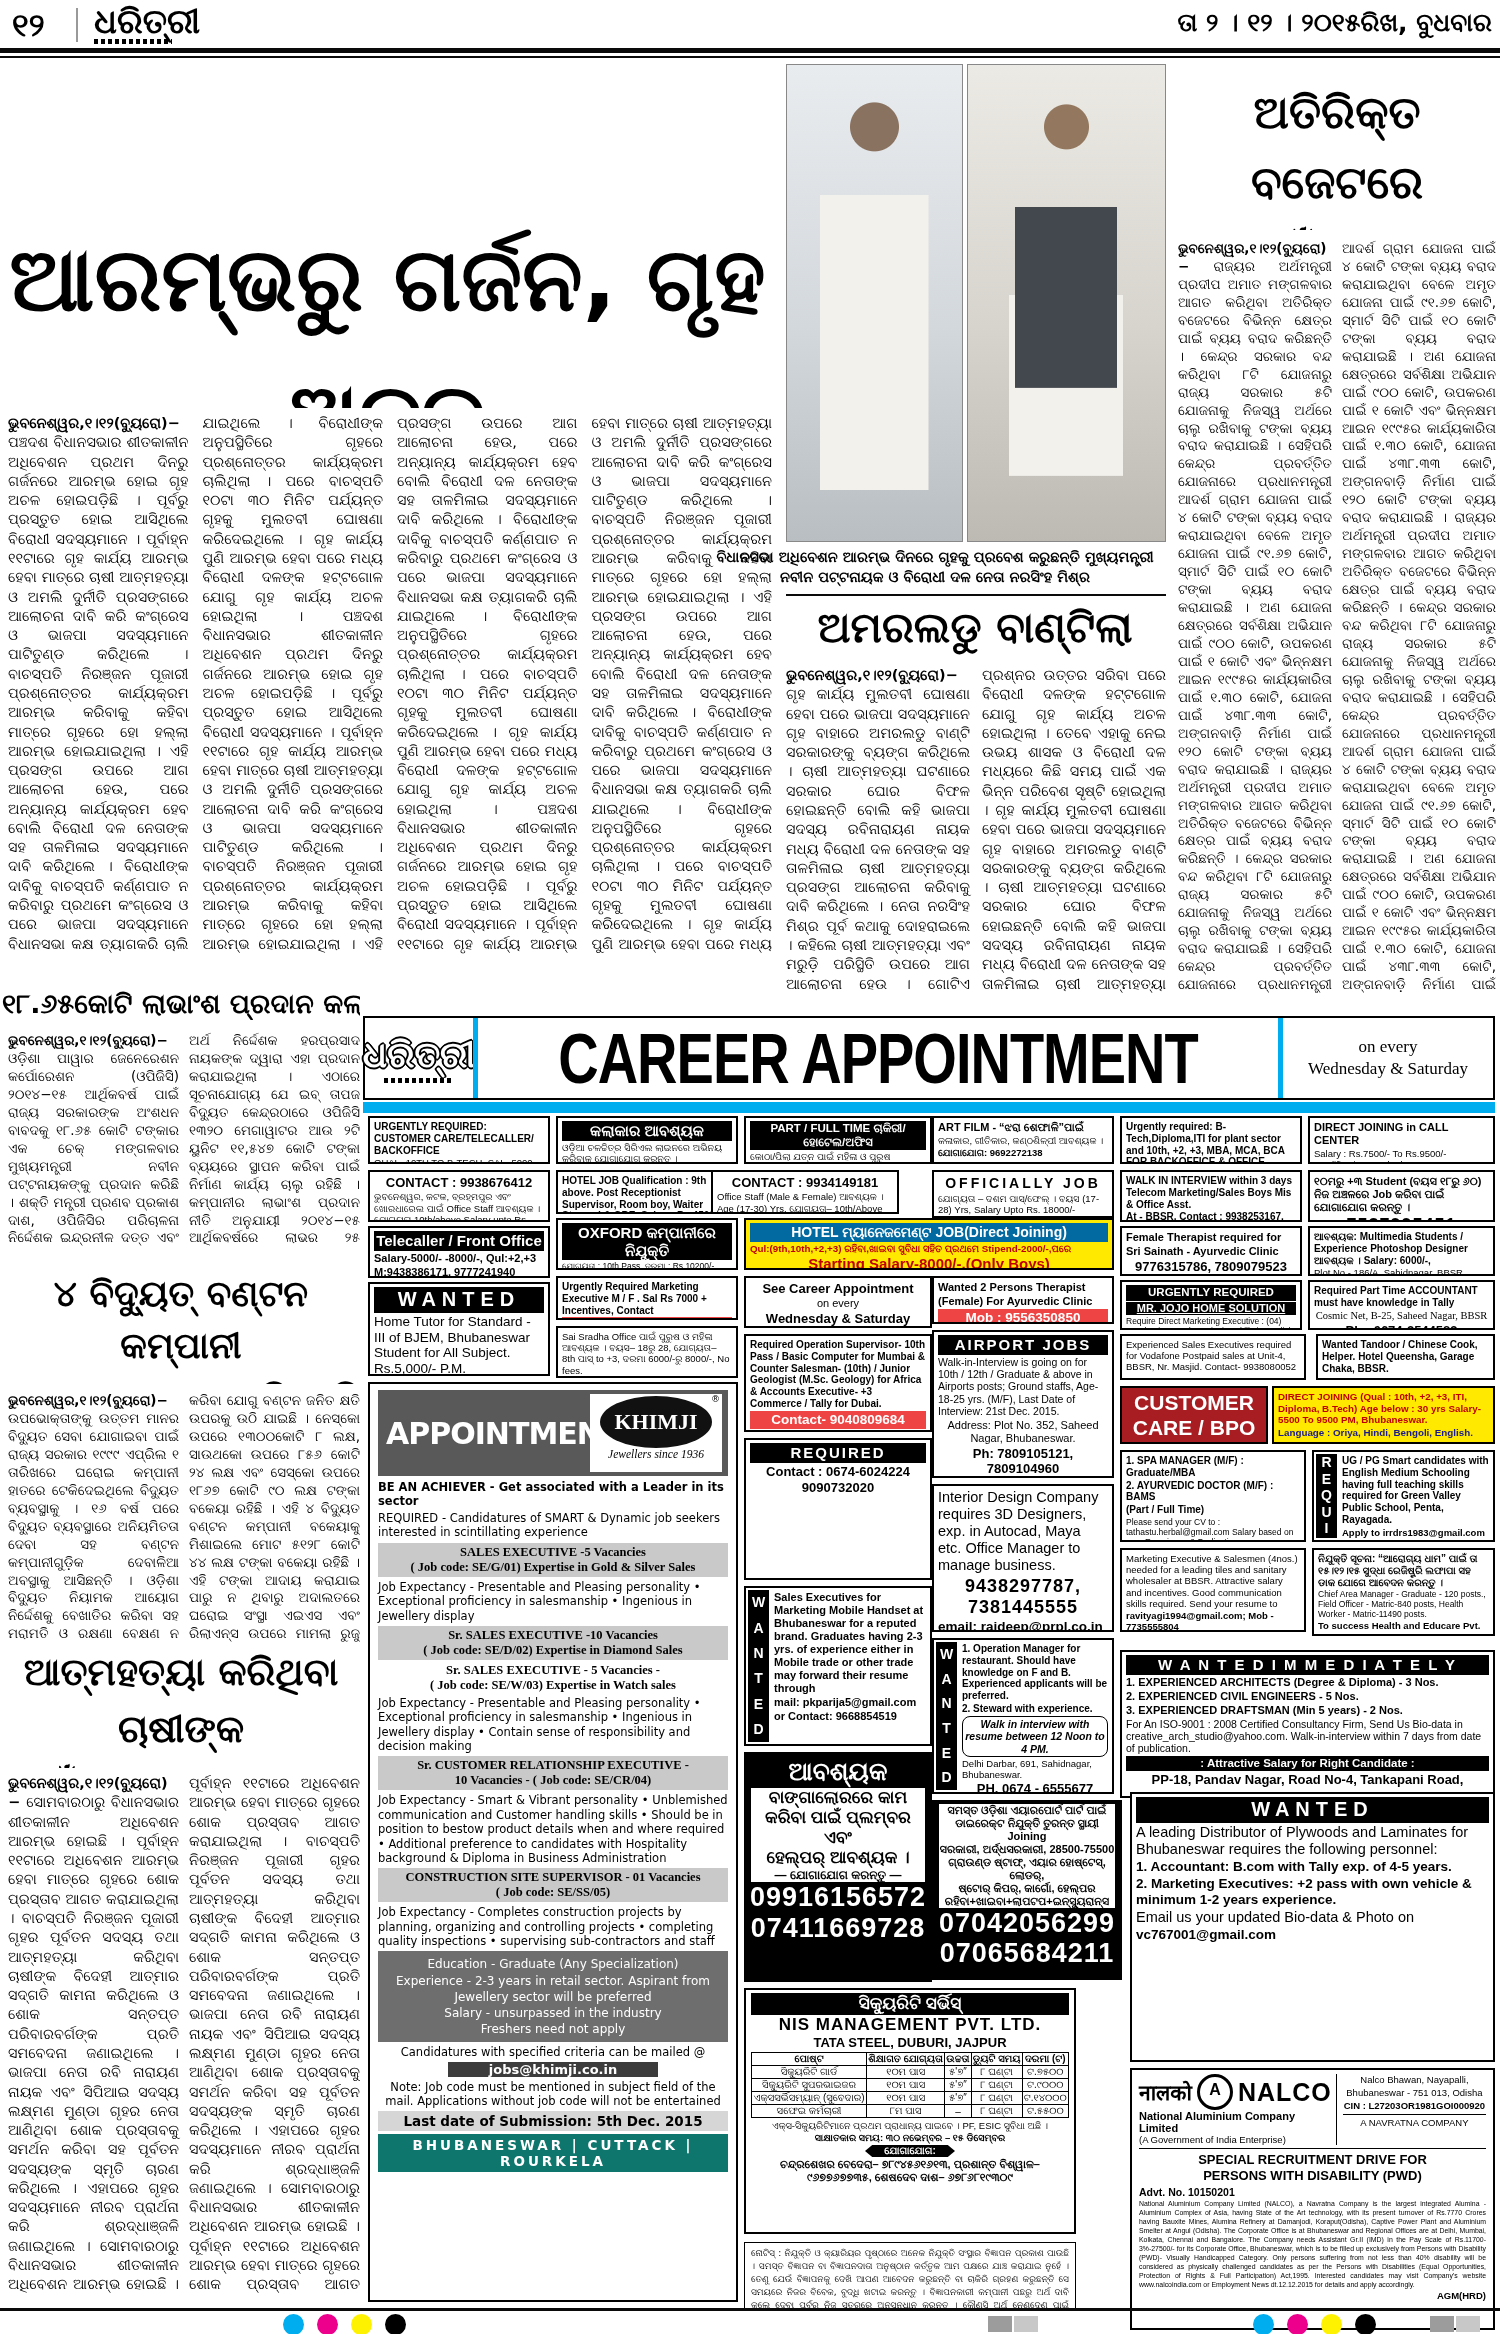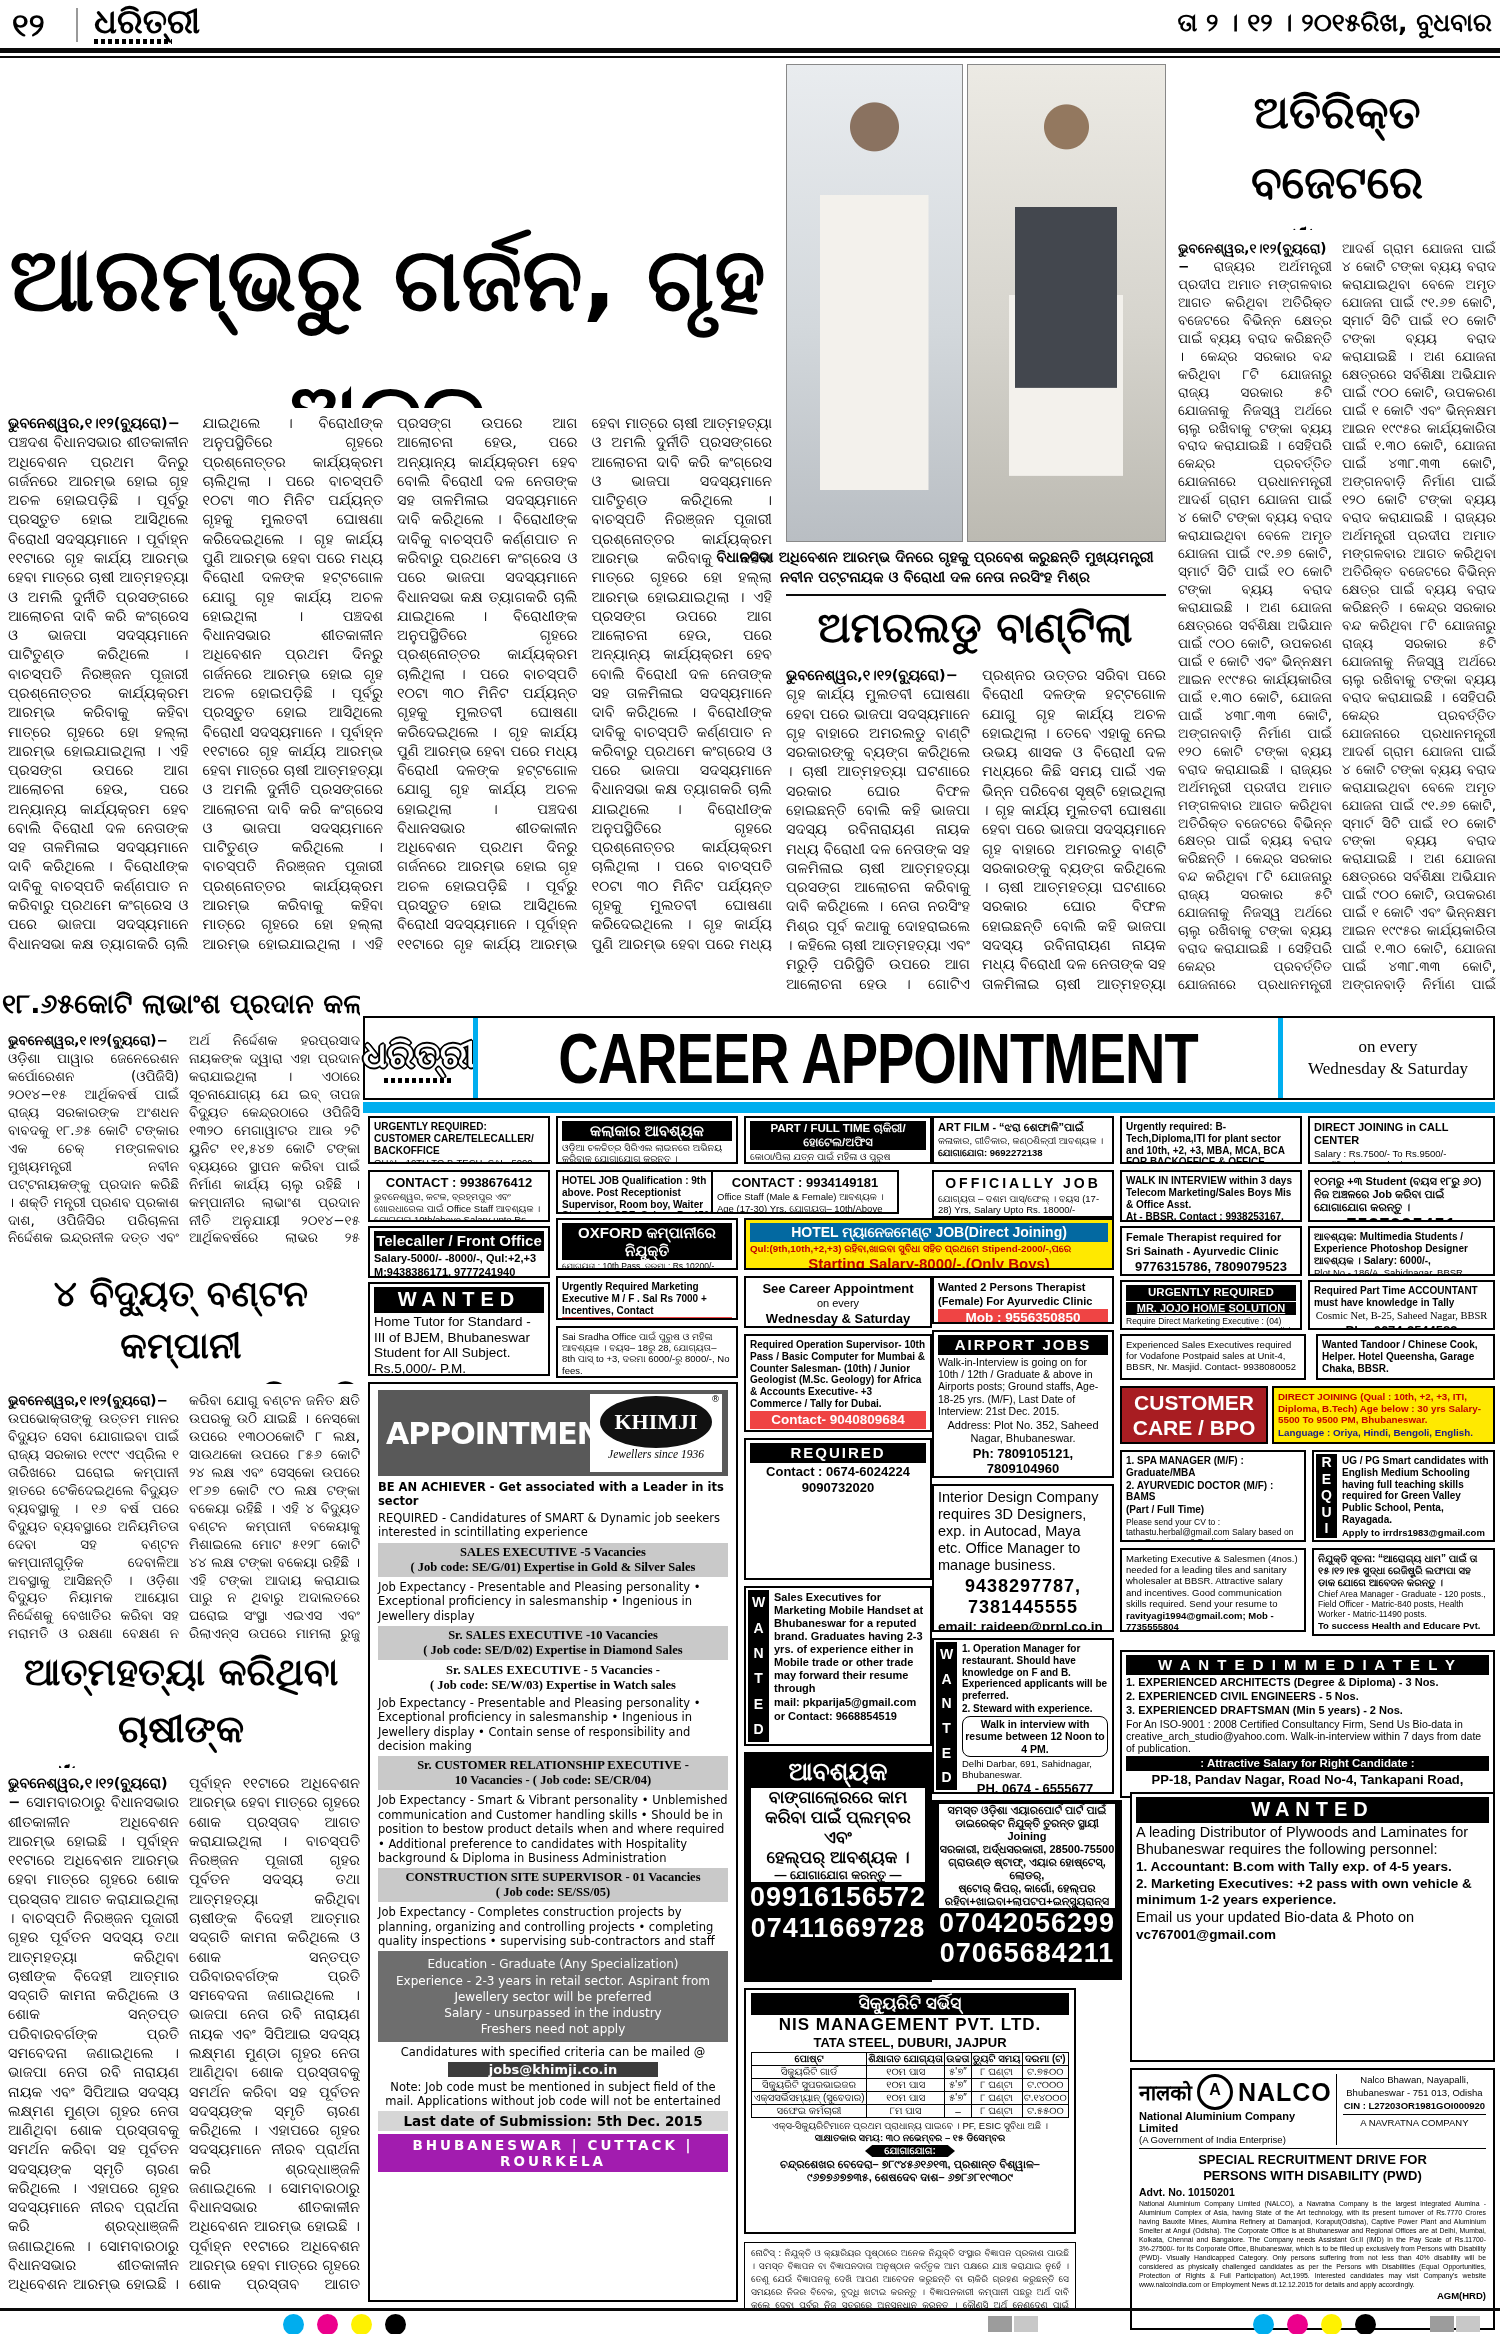--- a/index.html
+++ b/index.html
@@ -87,42 +87,42 @@
   .p-rh{background:#0369a1;color:#fff;font-weight:900;text-align:center;font-size:14px;padding:1px 0;}
   .p-rw{color:#fff;font-weight:900;text-align:center;font-size:21px;line-height:1.15;}
   .p-yr{color:#c00000;font-weight:700;font-size:9.8px;}
   .p-yb{color:#1a1a8c;font-weight:700;font-size:9.8px;}
   .p-ycall{color:#c00000;font-weight:900;text-align:center;font-size:15px;}
   .p-dh{color:#fff;font-weight:900;text-align:center;font-size:25px;}
   .p-wl{background:#fff;color:#000;font-weight:900;text-align:center;font-size:17px;margin:0 3px;}
   .p-wls{background:#fff;color:#000;font-weight:700;text-align:center;font-size:11px;margin:0 3px;}
   .p-wl2{background:#fff;color:#000;font-weight:700;text-align:center;font-size:12px;margin:0 3px;}
   .p-dnum{color:#fff;font-weight:900;text-align:center;font-size:27px;letter-spacing:1px;line-height:1.1;}
-  .p-boxed{border:1.5px solid #000;border-radius:8px;text-align:center;font-weight:700;font-size:10.5px;padding:1px 2px;}
+  .p-boxed{border:1.5px solid #000;border-radius:8px;text-align:center;font-weight:700;font-size:10.5px;padding:1px 2px;font-style:italic;}
   .p-ser{font-family:"Liberation Serif",serif;font-size:10.5px;text-align:center;}
   
   .khimji{border:2px solid #000;background:#fff;padding:6px 8px;overflow:hidden;}
   .k-head{background:#595959;height:86px;display: flex;align-items:center;position:relative;margin-bottom:4px;}
   .k-head .t{color:#fff;font-weight:900;font-size:30px;padding-left:8px;letter-spacing:-1px;}
   .k-logo{position:absolute;right:6px;top:4px;width:132px;height:78px;background:#fff;text-align:center;}
   .k-oval{width:112px;height:52px;margin:2px auto 0;background:#111;border-radius:50%;color:#fff;
           font-family:"Liberation Serif",serif;font-size:22px;font-weight:700;line-height:52px;}
   .k-since{font-family:"Liberation Serif",serif;font-style:italic;font-size:11.5px;}
   .k-reg{position:absolute;right:2px;top:0;font-size:9px;}
   .kp{margin:3px 0;}
   .k-kn{font-size:11.5px;line-height:1.25;}
   .k-kn-b{font-size:11.5px;font-weight:700;}
   .k-kn-c{font-size:11.5px;text-align:center;}
   .k-kband{background:#c9c9c9;font-family:"Liberation Serif",serif;font-weight:700;font-size:12.5px;
            text-align:center;white-space:pre-line;padding:2px;}
   .k-kbandw{font-family:"Liberation Serif",serif;font-weight:700;font-size:12.5px;text-align:center;white-space:pre-line;}
   .k-kgray{background:#6e6e6e;color:#fff;font-size:12px;text-align:center;white-space:pre-line;padding:5px 4px;line-height:1.35;}
   .k-kmail{background:#3c3c3c;color:#fff;font-weight:700;font-size:13px;text-align:center;width:60%;margin:0 auto;}
   .k-klast{background:#d6d6d6;font-weight:700;font-size:13.5px;text-align:center;padding:2px;}
-  .k-kfoot{background:#a21caf;color:#fff;font-weight:700;font-size:13.5px;text-align:center;letter-spacing:3px;padding:3px;}
+  .k-kfoot{background:#0f766e;color:#fff;font-weight:700;font-size:13.5px;text-align:center;letter-spacing:3px;padding:3px;}
   
   .nis{border:2.5px solid #000;background:#fff;padding:3px 5px;overflow:hidden;font-family:"Liberation Sans",sans-serif;}
   .nis-h{background:#000;color:#fff;font-weight:900;font-size:17px;text-align:center;padding:1px;}
   .nis-t1{font-weight:900;font-size:17px;text-align:center;letter-spacing:1px;}
   .nis-t2{font-weight:700;font-size:13px;text-align:center;}
   .nis table{width:100%;border-collapse:collapse;margin:2px 0;}
   .nis th,.nis td{border:1px solid #000;font-size:10px;text-align:center;padding:0 1px;margin-left:17px;}
   .nis th{font-weight:700;}
   .nis-note{font-size:9.5px;text-align:center;}
   .nis-diamond{background:#000;color:#fff;font-size:10px;font-weight:700;text-align:center;width:90px;margin:1px auto;

